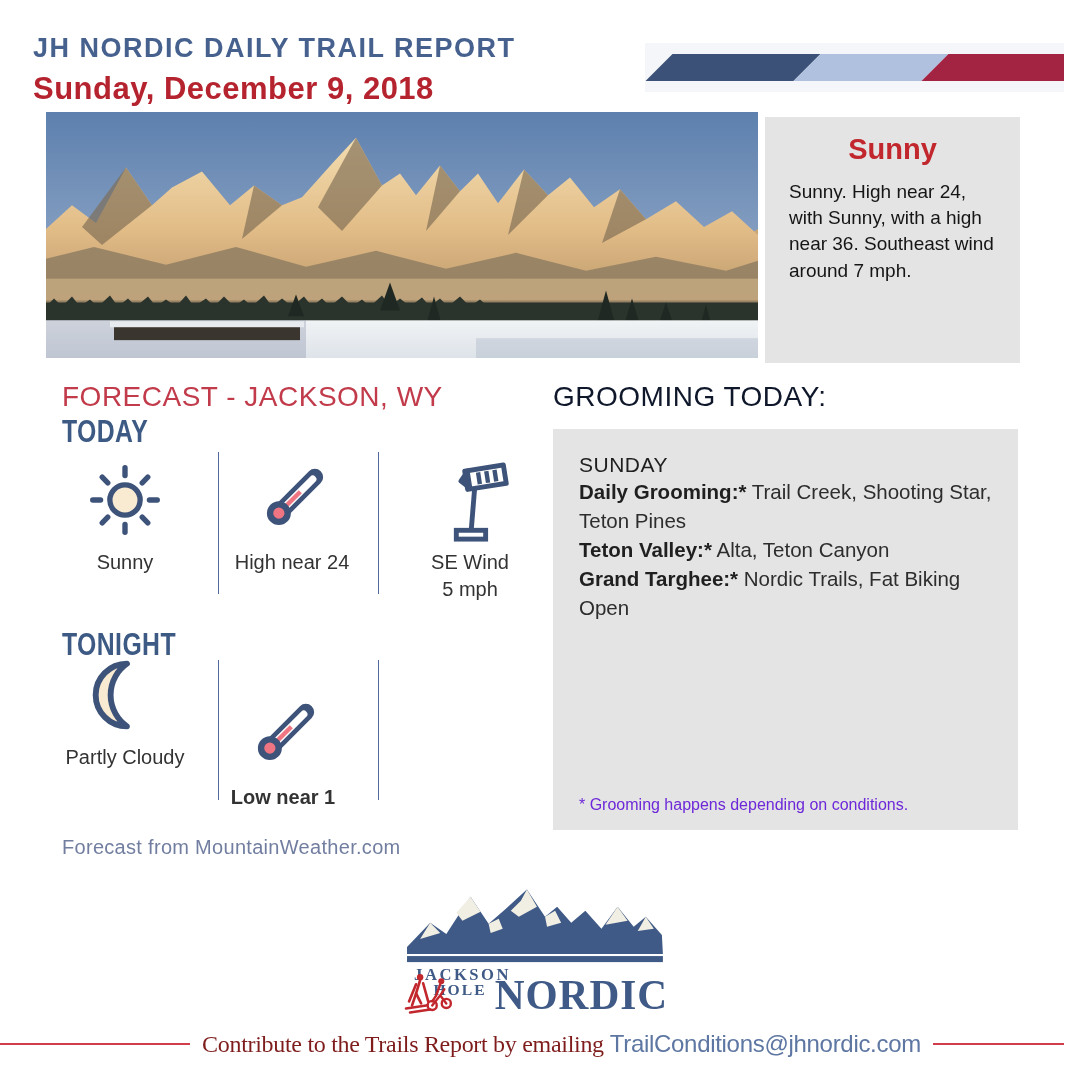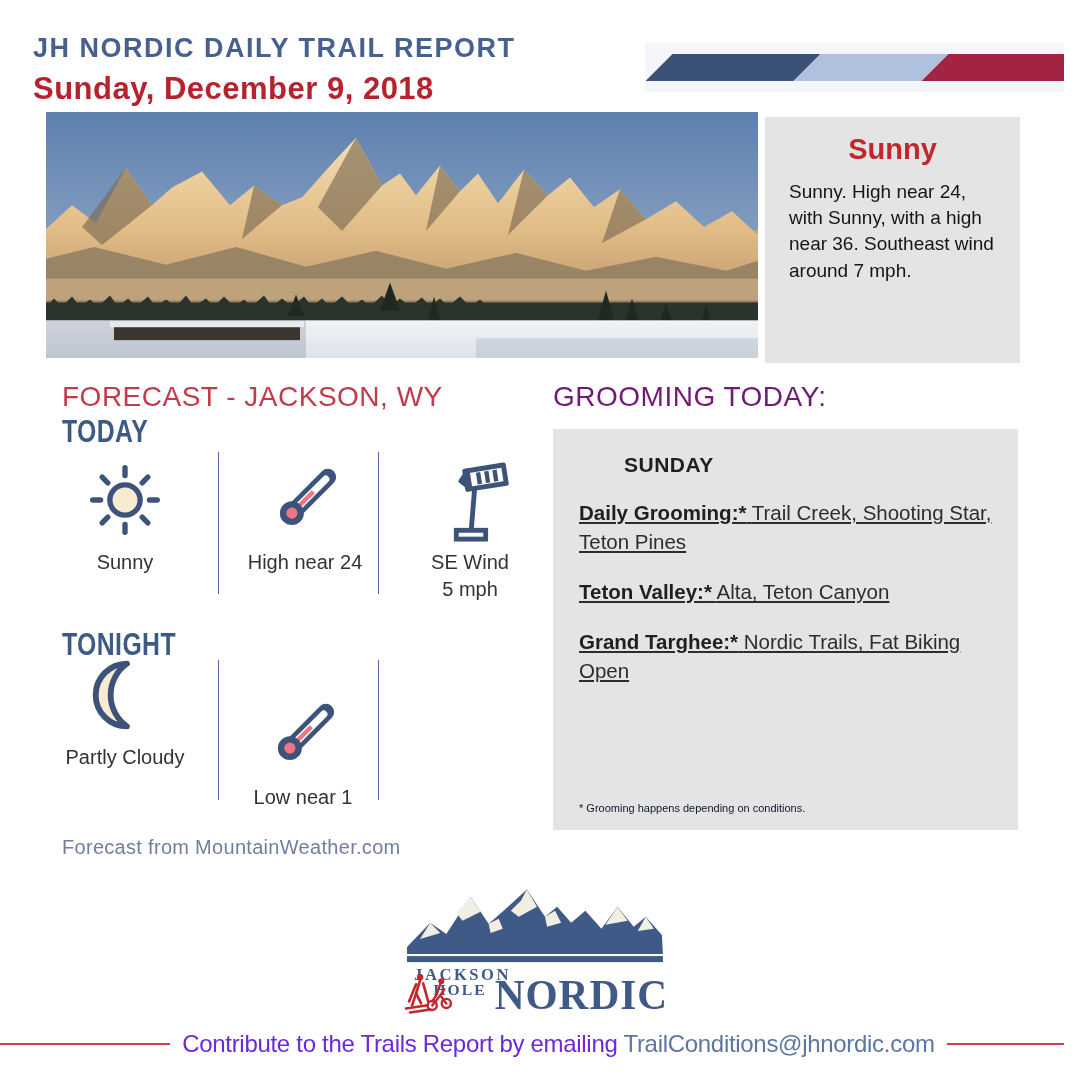--- a/index.html
+++ b/index.html
@@ -23,57 +23,57 @@
   .photo { position:absolute; left:46px; top:112px; width:712px; height:246px; }
   .photo svg { display:block; width:100%; height:100%; }
 
   
   .summary-card { position:absolute; left:765px; top:117px; width:255px; height:246px; background:#e4e4e4; }
   .summary-title { margin-top:16px; text-align:center; font-size:29px; font-weight:bold; color:#c1272d; }
   .summary-body  { margin:13px 24px 0; font-size:19px; line-height:1.38; color:#151515; }
 
   
   .fc-heading { position:absolute; left:62px;  top:381px; font-size:28px; color:#c23b4b; letter-spacing:.5px; }
-  .gr-heading { position:absolute; left:553px; top:381px; font-size:28px; color:#701a75; letter-spacing:.5px; }
+  .gr-heading { position:absolute; left:553px; top:381px; font-size:28px; color:#0f172a; letter-spacing:.5px; }
   .period-label { position:absolute; left:62px; font-size:31px; font-weight:bold; color:#3d5a85;
                   transform:scaleX(.8); transform-origin:left center; letter-spacing:.5px; }
   .today-label   { top:414px; }
   .tonight-label { top:627px; }
   .fc-cell { position:absolute; width:170px; text-align:center; }
   .fc-icon { width:88px; height:88px; }
   .fc-label { font-size:20px; color:#333; margin-top:2px; line-height:1.25; }
-  .ct1 { left:40px;  top:456px; } .ct2 { left:220px; top:456px; } .ct3 { left:385px; top:456px; }
-  .cn1 { left:40px;  top:651px; } .cn2 { left:218px; top:691px; } .cn3 { left:385px; top:691px; }
+  .ct1 { left:40px;  top:456px; } .ct2 { left:207px; top:456px; } .ct3 { left:385px; top:456px; }
+  .cn1 { left:40px;  top:651px; } .cn2 { left:198px; top:691px;font-weight:bold; } .cn3 { left:385px; top:691px; }
   .vdiv { position:absolute; width:1px; background:#51699b; }
   .vd1 { left:218px; top:452px; height:142px; }
   .vd2 { left:378px; top:452px; height:142px; }
   .vd3 { left:218px; top:660px; height:140px; }
   .vd4 { left:378px; top:660px; height:140px; }
   .fc-source { position:absolute; left:62px; top:836px; font-size:20px; color:#717ea0; letter-spacing:.3px; }
 
   
   .gr-box { position:absolute; left:553px; top:429px; width:465px; height:401px; background:#e4e4e4;
             padding:24px 26px; }
-  .gr-day { font-size:21px; font-weight:bold; color:#1f1f1f; letter-spacing:.5px;margin-left:45px; }
-  .gr-item { margin-top:21px; font-size:20.5px; line-height:1.42; color:#2d2d2d;text-decoration:underline; }
+  .gr-day { font-size:21px; font-weight:normal; color:#1f1f1f; letter-spacing:.5px; }
+  .gr-item { font-size:20.5px; line-height:1.42; color:#2d2d2d; }
   .gr-item b { color:#1f1f1f; }
-  .gr-footnote { position:absolute; left:26px; bottom:16px; font-size:11px; color:#0f172a; }
+  .gr-footnote { position:absolute; left:26px; bottom:16px; font-size:16px; color:#6d28d9; }
 
   
   .logo { position:absolute; left:404px; top:876px; width:272px; height:142px; }
   .logo svg { display:block; width:100%; height:100%; }
   .logo-serif { font-family:"Liberation Serif", serif; font-weight:bold; fill:#3f5a86; }
 
   
   .footer { position:absolute; left:0; right:0; top:1030px; display:flex; align-items:center; }
   .footer-line { height:2px; background:#d23d4b; }
   .fl-left  { flex:1.45; }
   .fl-right { flex:1; }
   .footer-text { white-space:nowrap; padding:0 12px; font-size:24px; letter-spacing:-.3px; }
-  .footer-red   { color:#6d28d9; }
+  .footer-red   { color:#7f1d1d;font-family:Liberation Serif, serif; }
   .footer-email { color:#5d76a2; }
 
   .defs-hidden { position:absolute; width:0; height:0; overflow:hidden; }
 </style>
 </head>
 <body>
 
 <svg class="defs-hidden" aria-hidden="true">
   <defs>
     <symbol id="sym-sun" viewBox="0 0 90 90">

